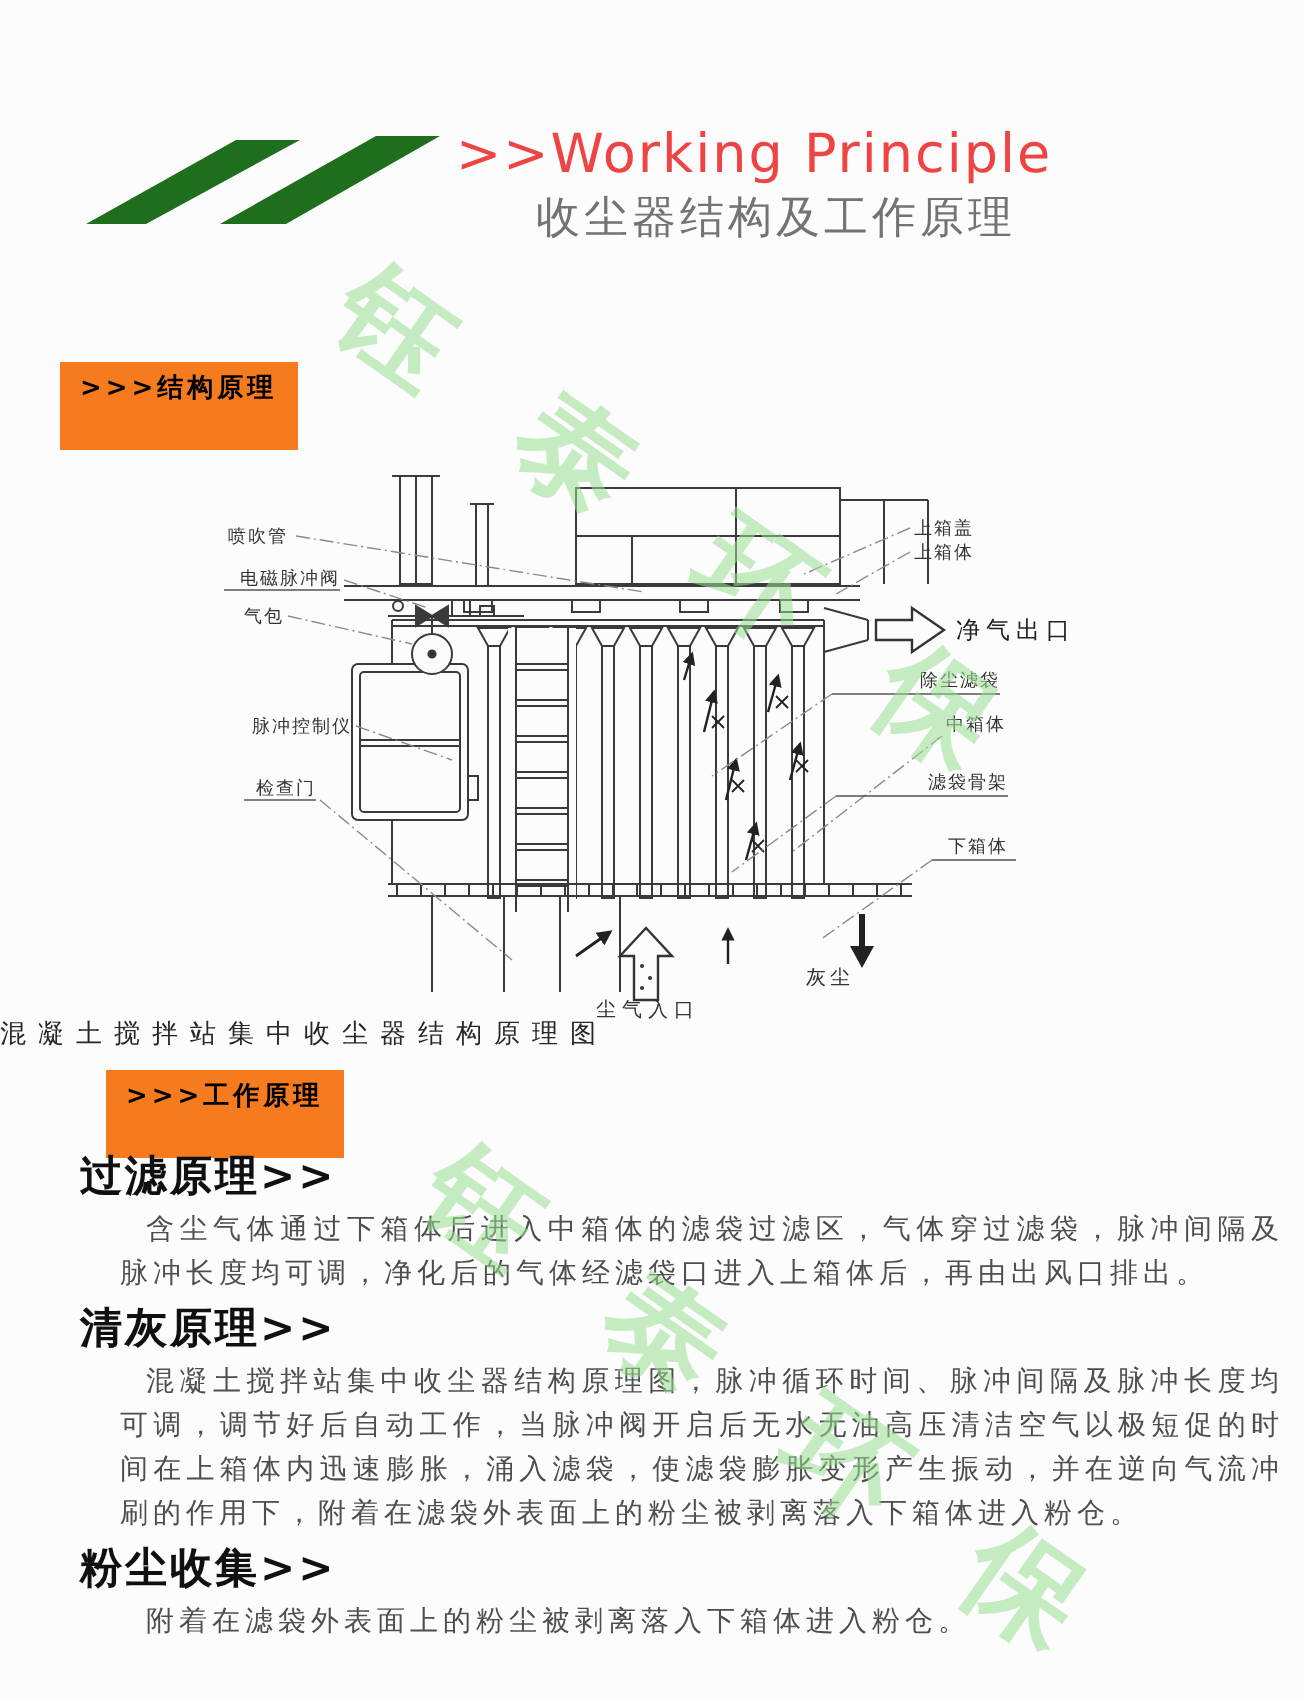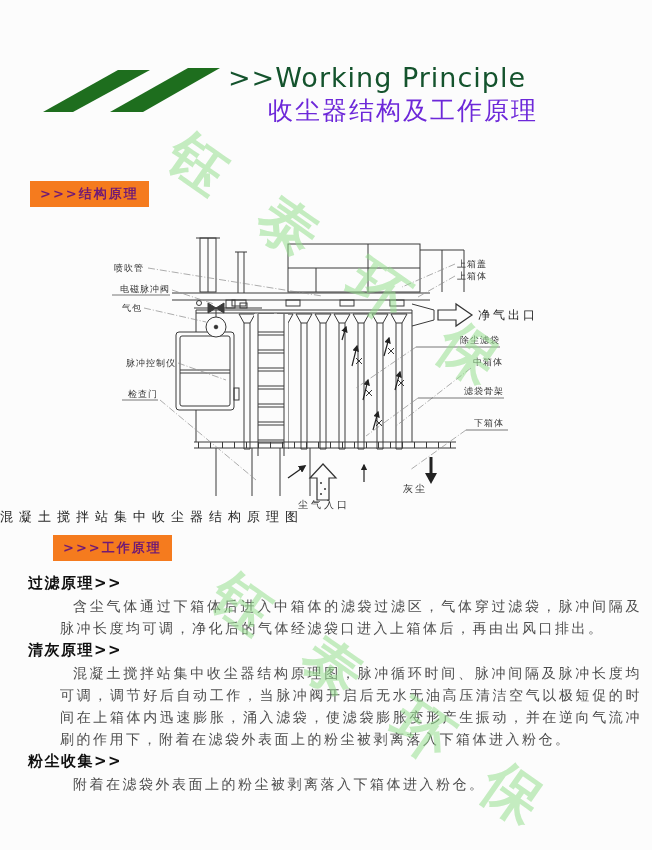--- a/index.html
+++ b/index.html
@@ -4,38 +4,38 @@
 <style>
   html,body { margin:0; padding:0; }
   body {
     width:652px; height:850px; position:relative; overflow:hidden;
     background:#fbfbfb; font-family:"DejaVu Sans", sans-serif;
   }
   .page { position:absolute; inset:0; background:#fcfcfc; }
 
   
   .logo-stripes { position:absolute; left:40px; top:64px; }
-  .title-en { position:absolute; left:228px; top:62px; font-size:27px; color:#14532d; letter-spacing:1px; white-space:nowrap; }
-  .title-zh { position:absolute; left:268px; top:94px; font-size:25px; color:#6d28d9; letter-spacing:2px; font-weight:500; white-space:nowrap; }
-
-  
-  .banner { position:absolute; background:#f57b1e; color:#701a75; font-size:13px; font-weight:bold;
-            letter-spacing:2px; padding:4px 10px 4px; white-space:nowrap; }
+  .title-en { position:absolute; left:228px; top:62px; font-size:27px; color:#ef4444; letter-spacing:1px; white-space:nowrap; }
+  .title-zh { position:absolute; left:268px; top:94px; font-size:22px; color:#737373; letter-spacing:2px; font-weight:500; white-space:nowrap; }
+
+  
+  .banner { position:absolute; background:#f57b1e; color:#000000; font-size:13px; font-weight:bold;
+            letter-spacing:2px; padding:4px 10px 22px; white-space:nowrap; }
   .banner-structure { left:30px; top:181px; }
   .banner-working  { left:29px; top:535px;margin-left:24px; }
 
   
   .diagram { position:absolute; left:66px; top:230px; }
   .diagram text { font-family:"DejaVu Sans", sans-serif; }
   .caption { position:absolute; left:0; right:0; top:508px; text-align:left;
              font-size:13px; letter-spacing:6px; color:#262626; }
 
   
   .content { position:absolute; left:24px; top:572px; width:618px; }
-  .topic-heading { font-size:15px; font-weight:bold; color:#101010; letter-spacing:1.5px; margin:2px 0 2px 4px; }
+  .topic-heading { font-size:21px; font-weight:bold; color:#101010; letter-spacing:1.5px; margin:2px 0 2px 16px; }
   .topic-body { font-size:14px; color:#4e4e4e; letter-spacing:2.5px; line-height:22px;
                 text-align:justify; margin:0 0 1px 36px; text-indent:13px; }
 
   
   .watermark { position:absolute; z-index:5; pointer-events:none; white-space:nowrap;
                font-weight:bold; font-size:58px; letter-spacing:52px;
                color:rgba(150,222,142,0.55);
                transform:rotate(35deg); transform-origin:0 0; }
   .wm1 { left:196px; top:116px; }
   .wm2 { left:240px; top:556px; }

